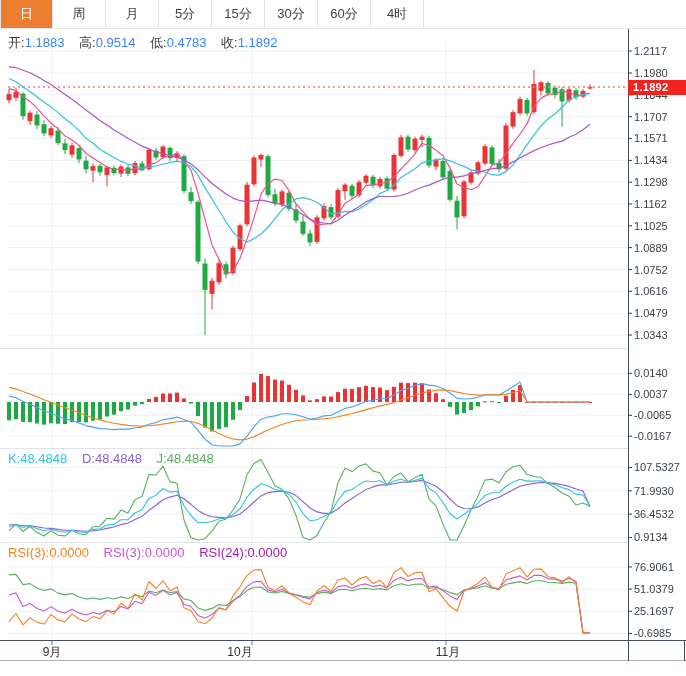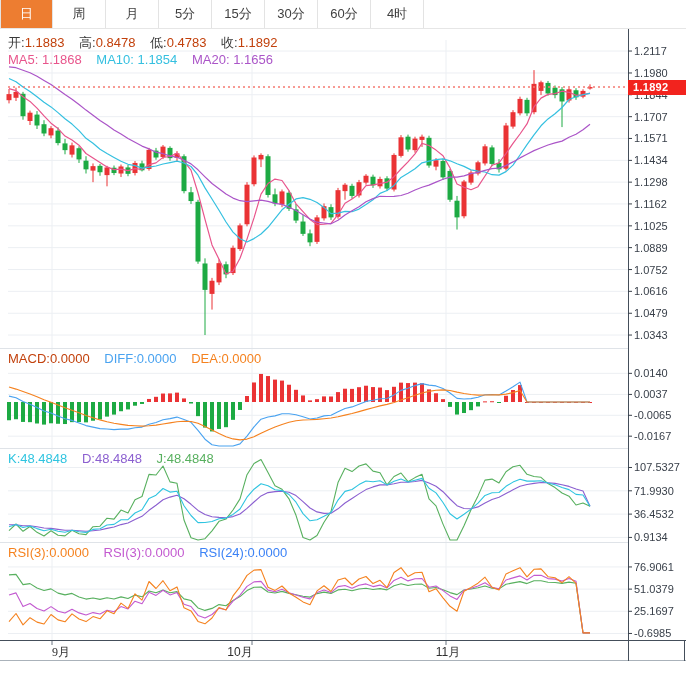--- a/index.html
+++ b/index.html
@@ -8,32 +8,32 @@
   svg{position:absolute;top:0;left:0;}
   .toolbar{position:absolute;top:0;left:0;width:686px;height:29px;background:#fff;
            border-bottom:1px solid #e6e6e6;display:flex;box-sizing:border-box;}
   .tab{width:53px;height:28px;line-height:28px;text-align:center;font-size:13px;color:#3f3f3f;
        border-right:1px solid #e3e3e3;box-sizing:border-box;cursor:pointer;background:#fff;}
   .tab.first{border-left:1px solid #e3e3e3;}
   .tab.active{background:#ed7d31;color:#fff;}
   .hdr{position:absolute;left:8px;font-size:13px;line-height:14px;white-space:nowrap;pointer-events:none;}
   .pair{margin-right:11px;}
   .lbl-dark{color:#3a3a3a;}
-  .v-red,.c-red{color:#c2410c;}
+  .v-red,.c-red{color:#3b82f6;}
   .c-ma5{color:#e8558c;}
   .c-ma10{color:#35c0e0;}
   .c-ma20{color:#ab55c8;}
   .c-diff{color:#4aa3f0;}
   .c-dea{color:#f5821f;}
   .c-k{color:#2fc4e0;text-align:right;}
   .c-d{color:#8b5fd0;text-align:right;}
   .c-j{color:#58b05f;}
   .c-rsi6{color:#f5821f;}
   .c-rsi12{color:#c35ad0;}
-  .c-rsi24{color:#3b82f6;}
+  .c-rsi24{color:#a21caf;}
   .price-tag{position:absolute;left:628px;top:80px;width:58px;height:15px;background:#f2231e;
              color:#fff;font-size:11px;line-height:15px;padding-left:5px;box-sizing:border-box;
              font-weight:bold;letter-spacing:0.3px;}
   .month{position:absolute;top:644px;width:40px;text-align:center;font-size:12px;color:#2f2f2f;}
   .tick-text{font-size:11px;fill:#39404a;}
 </style>
 </head>
 <body>
 
 <div class="app">
@@ -402,50 +402,40 @@
       <div class="tab">月</div>
       <div class="tab">5分</div>
       <div class="tab">15分</div>
       <div class="tab">30分</div>
       <div class="tab">60分</div>
       <div class="tab">4时</div>
     </div>
 
   <div class="hdr" style="top:36px">
     <span class="pair"><span class="lbl-dark">开:</span><span class="v-red">1.1883</span></span>
-    <span class="pair"><span class="lbl-dark">高:</span><span class="v-red">0.8478</span></span>
+    <span class="pair"><span class="lbl-dark">高:</span><span class="v-red">0.9514</span></span>
     <span class="pair"><span class="lbl-dark">低:</span><span class="v-red">0.4783</span></span>
     <span class="pair"><span class="lbl-dark">收:</span><span class="v-red">1.1892</span></span>
   </div>
 
-  <div class="hdr" style="top:53px">
-    <span class="pair c-ma5"><span>MA5: </span><span>1.1868</span></span>
-    <span class="pair c-ma10"><span>MA10: </span><span>1.1854</span></span>
-    <span class="pair c-ma20"><span>MA20: </span><span>1.1656</span></span>
-  </div>
-
-  <div class="hdr" style="top:352px">
-    <span class="pair c-red"><span>MACD:</span><span>0.0000</span></span>
-    <span class="pair c-diff"><span>DIFF:</span><span>0.0000</span></span>
-    <span class="pair c-dea"><span>DEA:</span><span>0.0000</span></span>
-  </div>
+
 
   <div class="hdr" style="top:452px">
     <span class="pair c-k"><span>K:</span><span>48.4848</span></span>
     <span class="pair c-d"><span>D:</span><span>48.4848</span></span>
     <span class="pair c-j"><span>J:</span><span>48.4848</span></span>
   </div>
 
   <div class="hdr" style="top:546px">
     <span class="pair c-rsi6"><span>RSI(3):</span><span>0.0000</span></span>
     <span class="pair c-rsi12"><span>RSI(3):</span><span>0.0000</span></span>
     <span class="pair c-rsi24"><span>RSI(24):</span><span>0.0000</span></span>
   </div>
 
   <div class="price-tag">1.1892</div>
 
   <div id="months">
-      <div class="month" style="left: 41px; font-family: Liberation Serif, serif;">9月</div>
+      <div class="month" style="left: 32px;">9月</div>
       <div class="month" style="left: 220px;">10月</div>
       <div class="month" style="left: 428px;">11月</div>
     </div>
 
 </div>
 
 </body></html>

